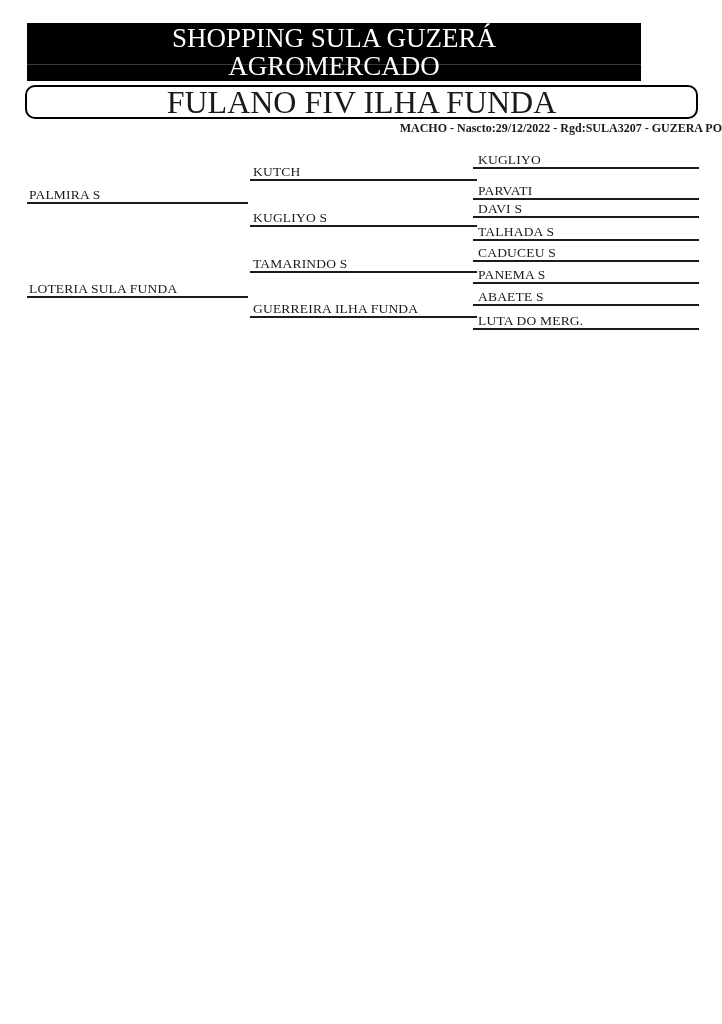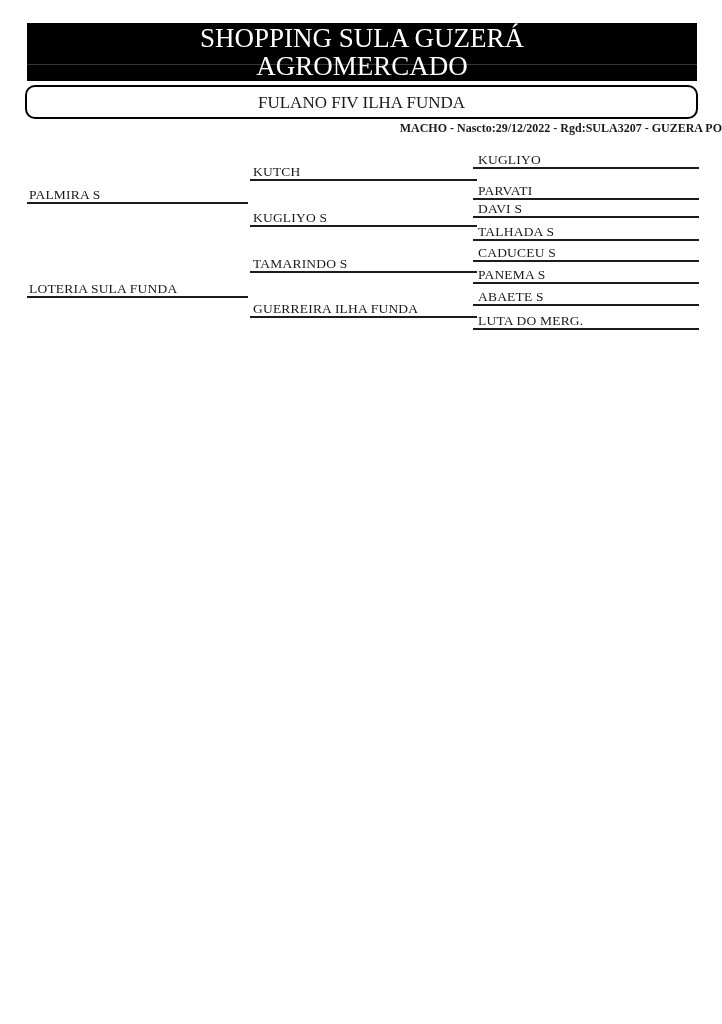--- a/index.html
+++ b/index.html
@@ -15,21 +15,21 @@
     font-family: "Liberation Serif", "DejaVu Serif", serif;
     color: #1a1a1a;
     overflow: hidden;
   }
 
   
   .banner {
     position: absolute;
     left: 27px;
     top: 23px;
-    width: 670px;
+    width: 614px;
     height: 58px;
     background: #000000;
     color: #ffffff;
     text-align: center;
     box-sizing: border-box;
     padding-top: 1px;
   }
   .banner .brand-line {
     font-size: 27px;
     line-height: 28px;
@@ -52,21 +52,21 @@
     width: 673px;
     height: 34px;
     box-sizing: border-box;
     border: 2px solid #000000;
     border-radius: 10px;
     display: flex;
     align-items: center;
     justify-content: center;
   }
   .name-box .animal-name {
-    font-size: 17px;
+    font-size: 32px;
     line-height: 25px;
     white-space: nowrap;
     text-align: right;
   }
 
   
   .details {
     position: absolute;
     left: 0;
     top: 121px;

